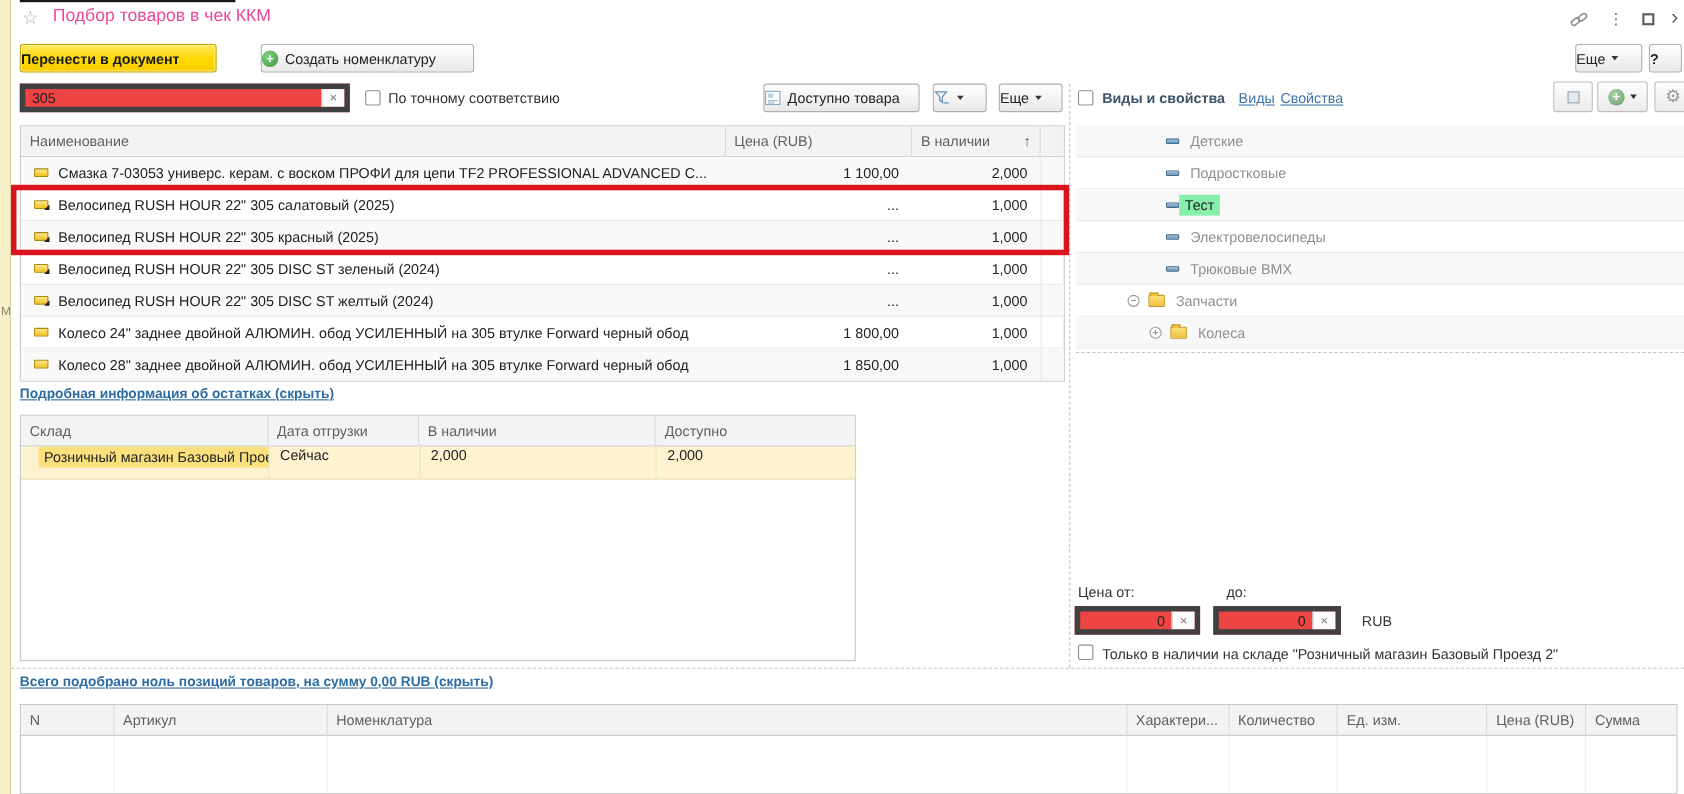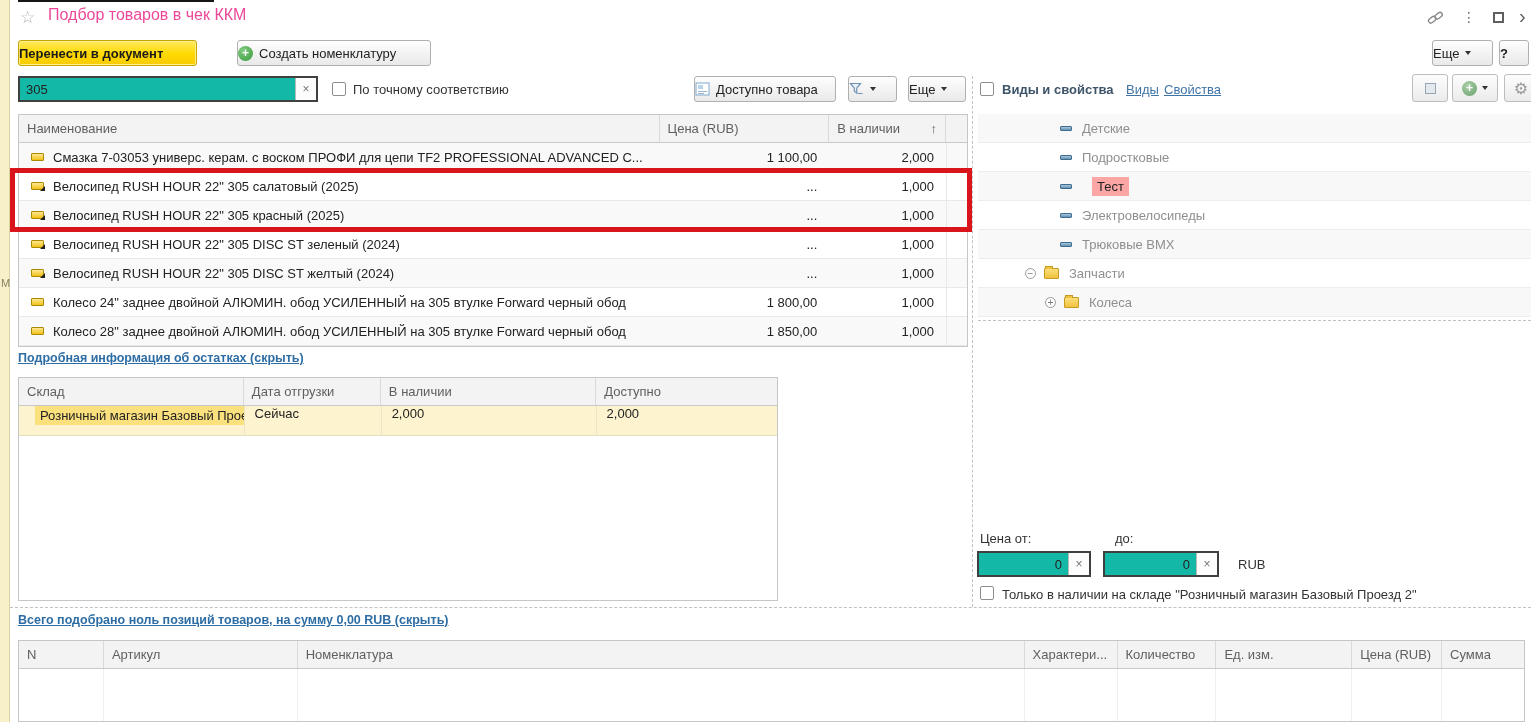--- a/index.html
+++ b/index.html
@@ -28,21 +28,21 @@
   .btn-yellow{background:linear-gradient(#ffe95e,#ffd900 55%,#f8cb00);border:1px solid #c7a400;
        font-weight:bold;color:#1a1a1a;box-shadow:inset 0 0 0 1px #fff08c}
   .caret{width:0;height:0;border-left:3.5px solid transparent;border-right:3.5px solid transparent;
        border-top:4px solid #333;display:inline-block}
   .plus-circle{display:inline-flex;width:15px;height:15px;border-radius:50%;
        background:radial-gradient(circle at 35% 30%,#7ecb7e,#3c9a3c);color:#fff;font-weight:bold;
        font-size:12px;line-height:14px;align-items:center;justify-content:center}
   .plus-circle.dim{background:radial-gradient(circle at 35% 30%,#a8cfa8,#6aa06a)}
 
   
-  .field{position:absolute;display:flex;height:26px;border:2px solid #404040;background:#14b8a6}
+  .field{position:absolute;display:flex;height:26px;border:5px solid #404040;background:#ef4444}
   .field input{flex:1;border:0;outline:none;font:13px "Liberation Sans","DejaVu Sans",sans-serif;
        padding:0 6px;color:#222;min-width:0;background:transparent}
   .field input.num{text-align:right}
   .field .clear{width:21px;border-left:1px solid #b9b9b9;background:#fcfcfc;color:#777;
        display:flex;align-items:center;justify-content:center;font-size:12px}
   .cb{position:absolute;width:14px;height:14px;border:1px solid #8e8e8e;border-radius:2px;background:#fff}
   .lbl{position:absolute;color:#333}
 
   
   .grid{position:absolute;background:#fff;border:1px solid #c6c6c6}
@@ -91,21 +91,21 @@
   .layers{position:relative;width:11px;height:11px;background:#e4e9ee;border:1px solid #97a6b4}
   .layers::before{content:"";position:absolute;left:-4px;top:-4px;width:11px;height:11px;
        background:#cfd6dd;border:1px solid #a8b2bc;z-index:-1}
   .gear-glyph{font-size:16px;color:#9a9a9a}
 
   
   .tree{left:978px;top:114px;width:553px}
   .trow{display:flex;align-items:center;height:29px;border-bottom:1px solid #ededed}
   .trow:nth-child(odd){background:#f8f8f8}
   .tlabel{color:#8f8f8f;margin-left:10px;white-space:nowrap}
-  .tlabel.sel{background:#fca5a5;color:#222;padding:2px 5px;margin-left:20px}
+  .tlabel.sel{background:#86efac;color:#222;padding:2px 5px;margin-left:0}
   .dash-ic{width:12px;height:5px;border:1px solid #3f6c90;border-radius:1px;
        background:linear-gradient(#a9c6da,#6392b4);margin-left:82px;flex:0 0 12px}
   .expander{width:11px;height:11px;border:1px solid #9a9a9a;border-radius:50%;color:#777;
        display:flex;align-items:center;justify-content:center;font-size:10px;line-height:9px;background:#fff;flex:0 0 11px}
   .folder{width:15px;height:11px;background:linear-gradient(#fbdf7a,#f0c23e);border:1px solid #c49a22;
        border-radius:1px;position:relative;margin-left:8px;flex:0 0 15px}
   .folder::before{content:"";position:absolute;left:0;top:-3px;width:6px;height:2px;
        background:#f0c23e;border:1px solid #c49a22;border-bottom:0}
   .ml-l1{margin-left:47px}.ml-l2{margin-left:67px}
 

